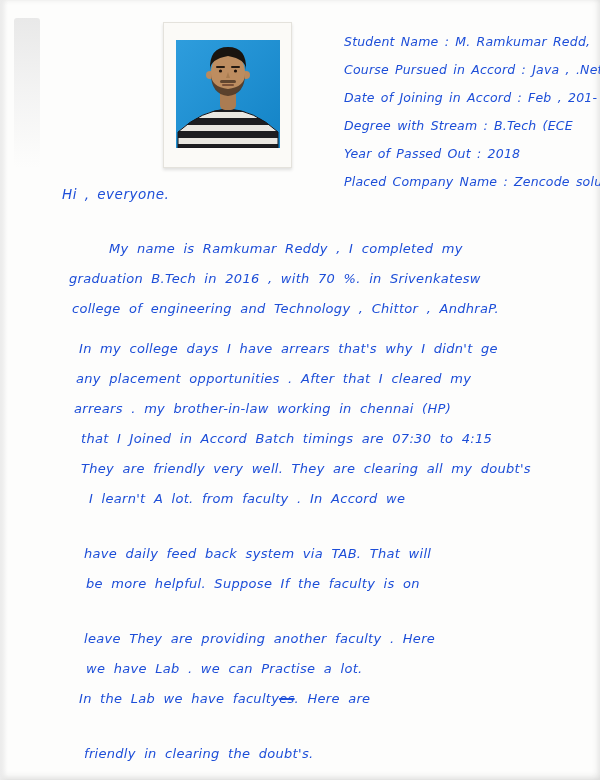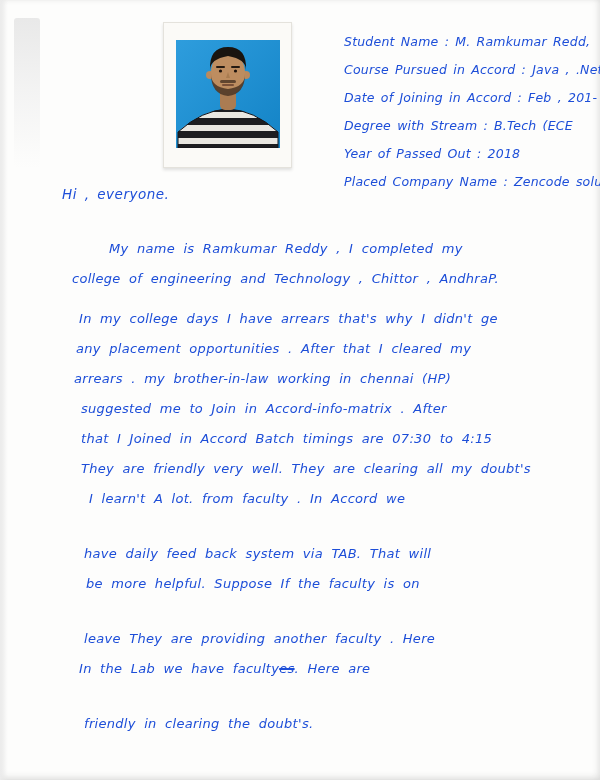--- a/index.html
+++ b/index.html
@@ -107,30 +107,31 @@
     <div class="header-line">Date of Joining in Accord : Feb , 201-</div>
     <div class="header-line">Degree with Stream : B.Tech (ECE</div>
     <div class="header-line">Year of Passed Out : 2018</div>
     <div class="header-line">Placed Company Name : Zencode soluti</div>
   </div>
 
   <div class="greeting ink">Hi , everyone.</div>
 
   <div class="body-block ink">
     <div class="bline pl85">My name is Ramkumar Reddy , I completed my</div>
+    <div class="bline pl45">graduation B.Tech in 2016 , with 70 %. in Srivenkatesw</div>
     <div class="bline pl48">college of engineering and Technology , Chittor , AndhraP.</div>
     <div class="bline pl55 mt10">In my college days I have arrears that's why I didn't ge</div>
     <div class="bline pl52">any placement opportunities . After that I cleared my</div>
     <div class="bline pl50">arrears . my brother-in-law working in chennai (HP)</div>
-    <div class="bline pl57">suggested me to Join in Accord-info-matrix . After</div>
     <div class="bline pl57">that I Joined in Accord Batch timings are 07:30 to 4:15</div>
     <div class="bline pl57">They are friendly very well. They are clearing all my doubt's</div>
     <div class="bline pl65">I learn't A lot. from faculty . In Accord we</div>
     <div class="bline pl60">have daily feed back system via TAB. That will</div>
     <div class="bline pl62">be more helpful. Suppose If the faculty is on</div>
     <div class="bline pl60">leave They are providing another faculty . Here</div>
+    <div class="bline pl62">we have Lab . we can Practise a lot.</div>
     <div class="bline pl55">
       <span>In the Lab we have faculty</span><span class="struck">es</span><span>. Here are</span>
     </div>
     <div class="bline pl60">friendly in clearing the doubt's.</div>
   </div>
 
 </div>
 
 </body></html>

